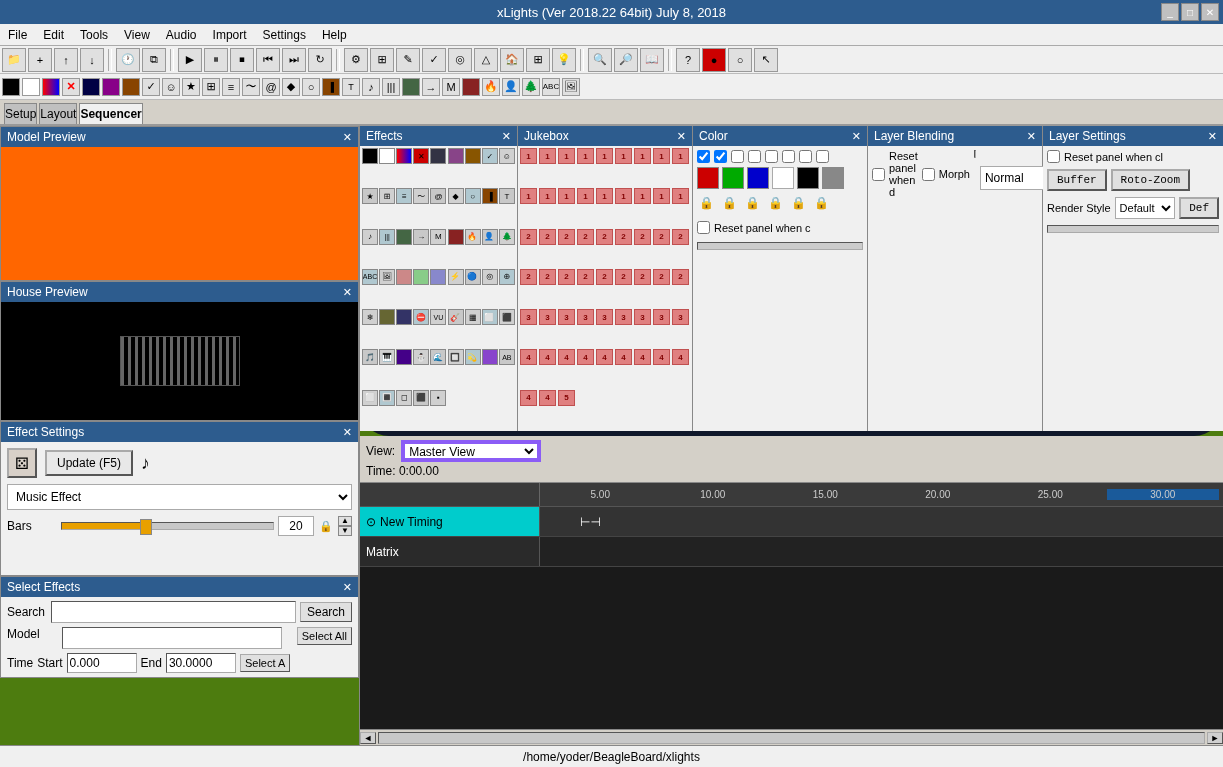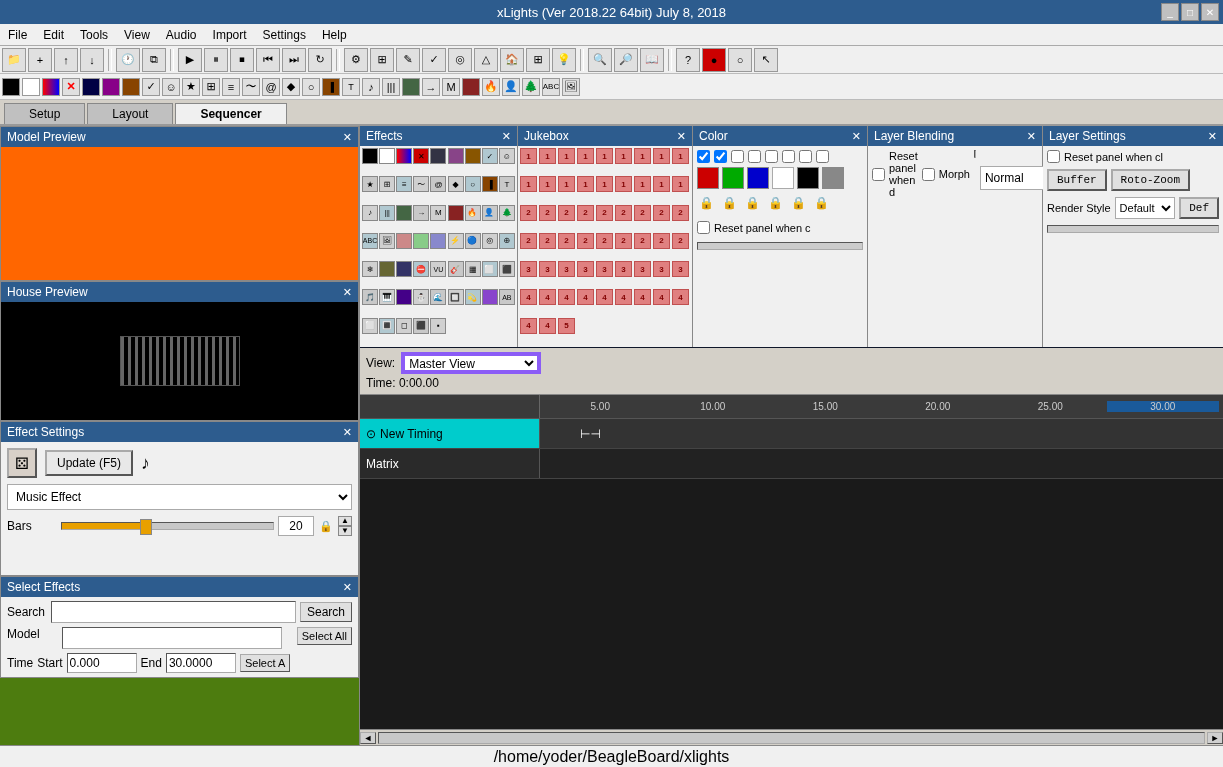--- a/index.html
+++ b/index.html
@@ -85,21 +85,21 @@
     
     #tab-bar {
       background: #d4d0c8;
       display: flex;
       align-items: flex-end;
       height: 26px;
       border-bottom: 2px solid #999;
       padding-left: 4px;
     }
     .tab {
-      padding: 3px 24px;
+      padding: 3px 0;
       background: #c0c0c0;
       border: 1px solid #888;
       border-bottom: none;
       cursor: pointer;
       font-size: 12px;
       margin-right: 2px;
     }
     .tab.active {
       background: #f0f0f0;
       font-weight: bold;
@@ -961,21 +961,21 @@
           <input class="time-input" type="text" value="30.0000" style="">
           <button class="select-all-btn">Select A</button>
         </div>
       </div>
     </div>
 
   </div>
 
   <div id="middle-area" style="display:flex; flex-direction:column; flex:1; min-width:0;">
 
-    <div id="top-panels-row" style="display:flex; height:222px; flex-shrink:0; border-bottom:1px solid #0f172a;">
+    <div id="top-panels-row" style="display:flex; height:310px; flex-shrink:0; border-bottom:5px solid #0f172a;border-radius:29px;">
 
       <div id="effects-panel" style="width:158px; flex-shrink:0; border-right:1px solid #888; background:#f0f0f0; display:flex; flex-direction:column;">
         <div class="panel-header">
           <span>Effects</span>
           <span class="panel-close">✕</span>
         </div>
         <div class="effects-grid">
 
           <div class="effect-cell" style="background:#000;"></div>
           <div class="effect-cell" style="background:#fff;"></div>
@@ -1278,15 +1278,15 @@
         <div class="h-scroll" style="flex:1; height:12px; background:#c8c8c8; border:1px inset #aaa; margin:0 2px;"></div>
         <div class="scroll-btn">►</div>
       </div>
 
     </div>
 
   </div>
 
 </div>
 
-<div id="status-bar" style="background:#f0f0f0; height:22px; display:flex; align-items:center; justify-content:center; border-top:1px solid #888; font-size:16px; flex-shrink:0;">
+<div id="status-bar" style="background:#f0f0f0; height:22px; display:flex; align-items:center; justify-content:center; border-top:1px solid #888; font-size:12px; flex-shrink:0;">
   <span>/home/yoder/BeagleBoard/xlights</span>
 </div>
 
 </body></html>

